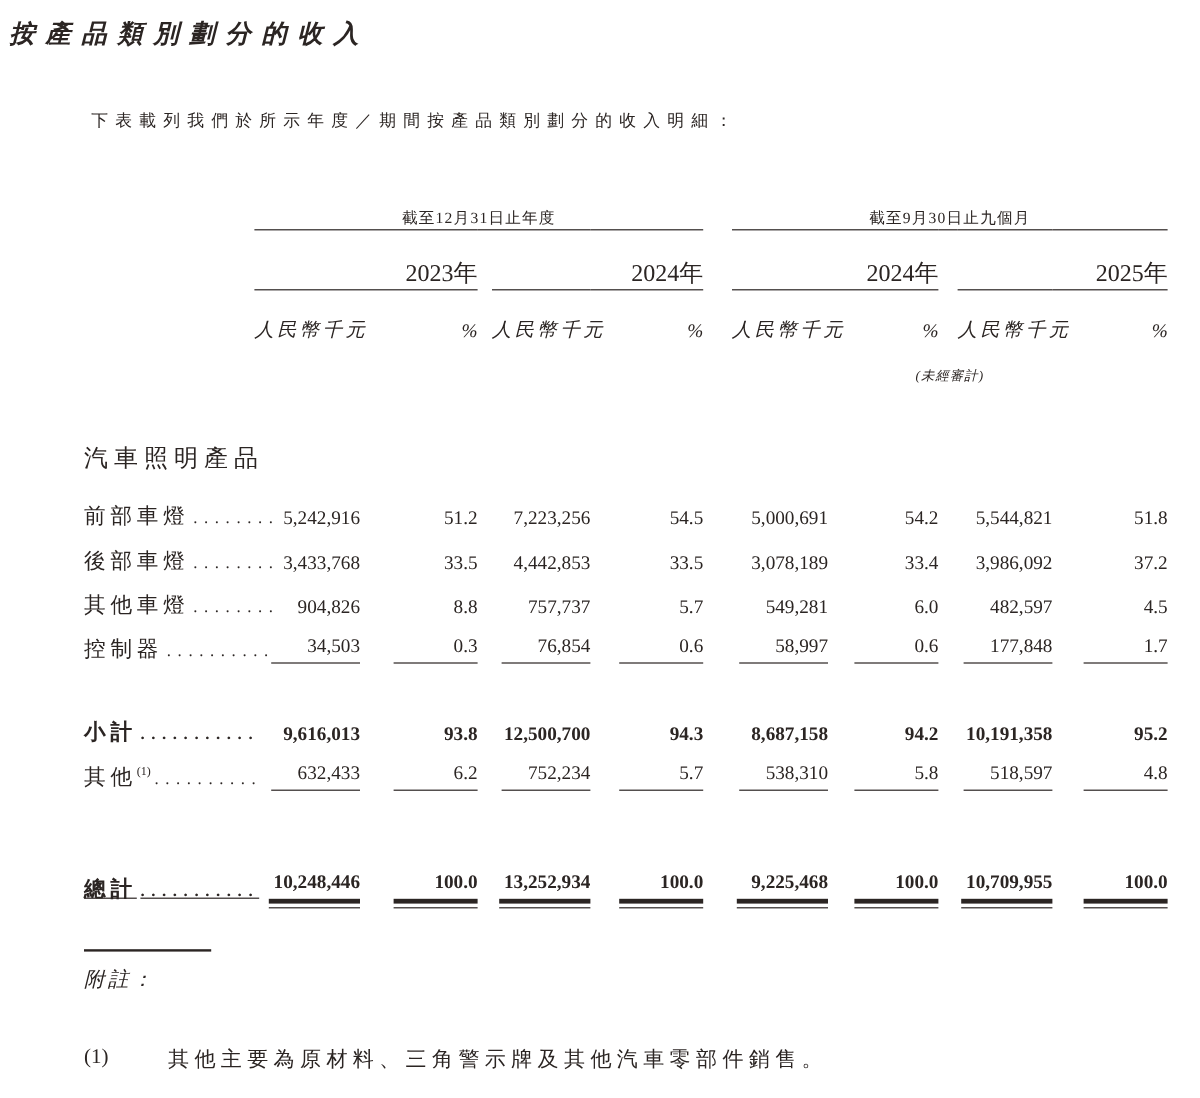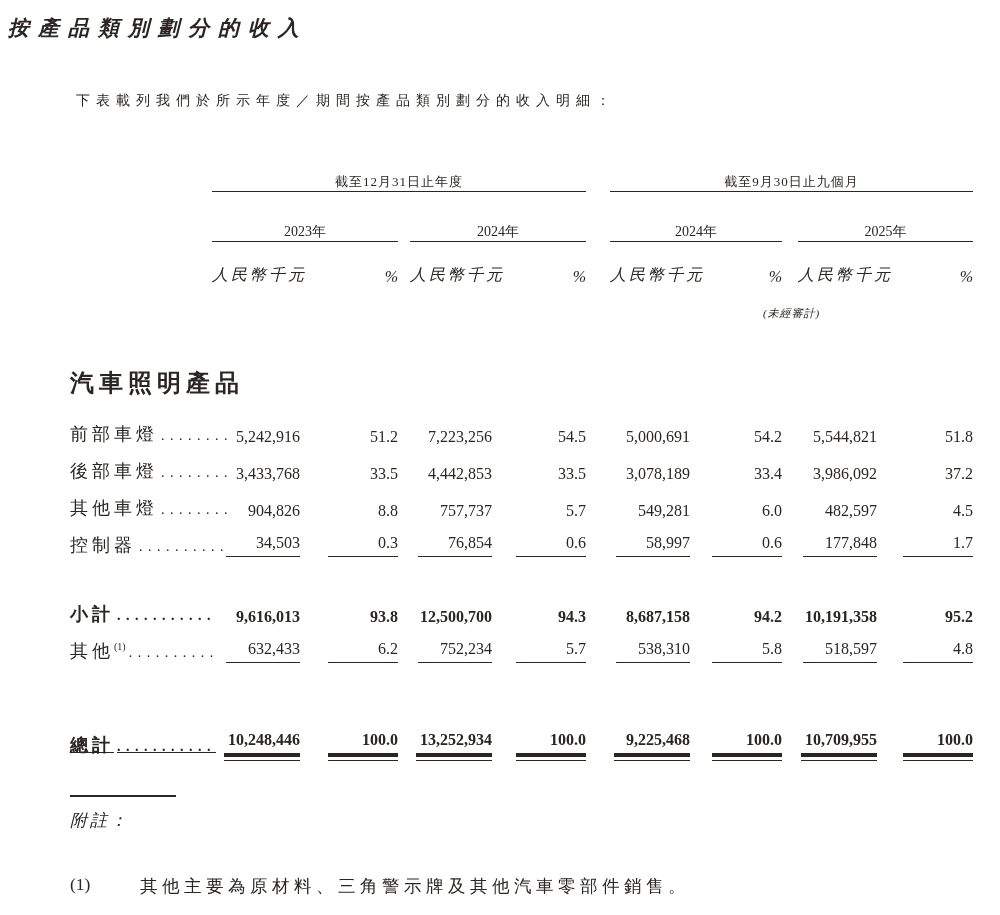--- a/index.html
+++ b/index.html
@@ -27,36 +27,36 @@
   table.rev th,table.rev td{
     padding:0;vertical-align:bottom;white-space:nowrap;
     font-weight:normal;
   }
   .gh{ 
     font-weight:700;text-align:center;font-size:13px;letter-spacing:1px;
     border-bottom:1.6px solid #2b2523;padding-bottom:7px;
   }
   tr.group-row{height:41px;}
   .yh{ 
-    font-weight:700;text-align:center;font-size:14px;
+    font-weight:700;text-align:right;font-size:20px;
     border-bottom:1.6px solid #2b2523;padding-bottom:9px;
   }
   tr.year-row{height:50px;}
   tr.unit-row{height:45px;}
   .uh-amt{font-style:italic;font-size:16px;letter-spacing:3px;text-align:left;padding-bottom:4px;}
   .uh-pct{font-style:italic;font-size:16px;text-align:right;padding-bottom:4px;}
   tr.unaudited-row{height:35px;}
   .unaud{font-style:italic;font-size:11px;text-align:center;letter-spacing:1px;padding-bottom:4px;}
 
   tr.spacer-a{height:46px;}
   tr.spacer-b{height:32px;}
   tr.spacer-c{height:50px;}
 
   tr.section-row td{
-    font-weight:700;font-size:24px;letter-spacing:5px;padding-bottom:10px;
+    font-weight:400;font-size:20px;letter-spacing:5px;padding-bottom:10px;
   }
   tr.section-row{height:38px;}
 
   tr.data-row{height:37px;}
   td.lbl{font-size:18px;letter-spacing:4px;text-align:right;}
   td.lbl sup{font-size:10px;letter-spacing:0;vertical-align:7px;}
   .dots{font-size:14px;letter-spacing:5.5px;padding-left:3px;color:#2b2523;}
   td.num{text-align:right;font-size:16px;}
   tr.bold-row td, tr.bold-row td .v{font-weight:700;}
   tr.bold-row td.lbl{font-weight:700;}

